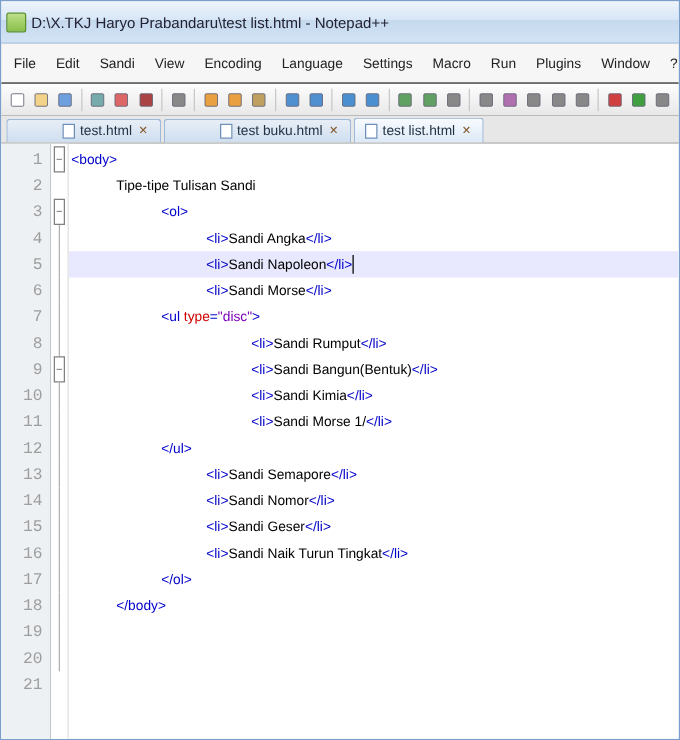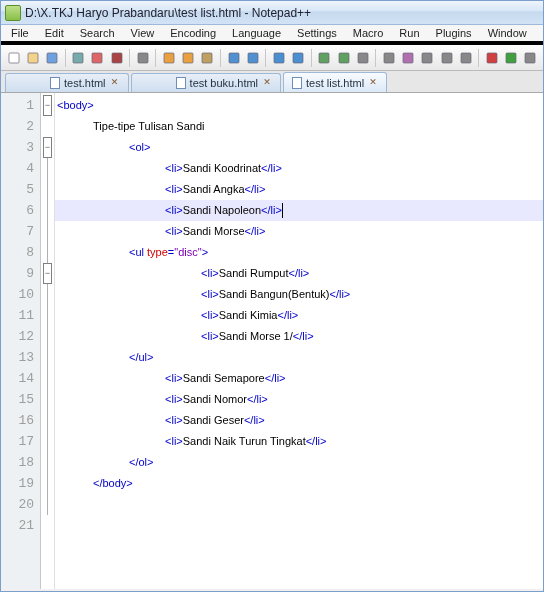--- a/index.html
+++ b/index.html
@@ -1,20 +1,20 @@
 <!DOCTYPE html>
 <html><head>
 <meta charset="utf-8">
 <style>
 *{margin:0;padding:0;box-sizing:border-box;font-family:Tahoma,Arial,sans-serif;font-size:11px;}
 body{background:#f0f0f0;width:544px;height:592px;overflow:hidden;border:1px solid #7a9fcc;}
-.title-bar{height:24px;background:linear-gradient(#eef4fb,#d7e6f7 45%,#c5d9ee 46%,#d3e3f5);border-bottom:1px solid #9db9d9;display:flex;align-items:center;padding:0 4px;}
+.title-bar{height:34px;background:linear-gradient(#eef4fb,#d7e6f7 45%,#c5d9ee 46%,#d3e3f5);border-bottom:1px solid #9db9d9;display:flex;align-items:center;padding:0 4px;}
 .title-bar .icon{width:16px;height:16px;margin-right:4px;background:linear-gradient(#bde08a,#8abf4a);border:1px solid #5b8f2a;border-radius:2px;}
 .title-bar .txt{font-size:12px;color:#223;}
-.menu-bar{height:20px;background:#f6f6f6;border-bottom:4px solid #000000;display:flex;align-items:center;padding:0 2px;}
+.menu-bar{height:32px;background:#f6f6f6;border-bottom:1px solid #000000;display:flex;align-items:center;padding:0 2px;}
 .menu-bar div{padding:2px 8px;color:#222;cursor:default;}
 .toolbar{height:26px;background:linear-gradient(#fdfdfd,#e8e8e8);border-bottom:1px solid #bbb;display:flex;align-items:center;padding:0 4px;gap:2px;}
 .tb{width:18px;height:18px;display:flex;align-items:center;justify-content:center;border:1px solid transparent;border-radius:2px;}
 .tb svg{width:14px;height:14px;}
 .sep{width:1px;height:18px;background:#c8c8c8;margin:0 2px;}
 .tab-bar{height:22px;background:#e7e7e7;border-bottom:1px solid #a8a8a8;display:flex;align-items:flex-end;padding:0 4px;gap:0;}
 .tab{height:20px;background:linear-gradient(#f8fbff,#dce9f7);border:1px solid #9cb9da;border-bottom:none;border-radius:3px 3px 0 0;padding:0 8px;display:flex;align-items:center;gap:4px;margin-right:2px;color:#234;}
 .tab.inactive{background:linear-gradient(#e8eef6,#cedef0);height:19px;padding-left:44px;}
 .tab .doc-ico{width:10px;height:12px;background:#fff;border:1px solid #6d8fb6;position:relative;}
 .tab .x{width:10px;height:10px;font-size:9px;line-height:9px;color:#86592b;text-align:center;}
@@ -38,21 +38,21 @@
 <body>
 
 <div class="title-bar">
   <div class="icon"></div>
   <div class="txt">D:\X.TKJ Haryo Prabandaru\test list.html - Notepad++</div>
 </div>
 
 <div class="menu-bar" id="menu-bar">
     <div>File</div>
     <div>Edit</div>
-    <div>Search</div>
+    <div>Sandi</div>
     <div>View</div>
     <div>Encoding</div>
     <div>Language</div>
     <div>Settings</div>
     <div>Macro</div>
     <div>Run</div>
     <div>Plugins</div>
     <div>Window</div>
     <div>?</div>
   </div>
@@ -293,21 +293,20 @@
       </div>
       <div>
         <div class="fline"></div>
       </div>
       <div></div>
     </div>
   <div class="code" id="code">
       <div class="line"><span class="t">&lt;body&gt;</span></div>
       <div class="line">    <span class="x">Tipe-tipe Tulisan Sandi</span></div>
       <div class="line">        <span class="t">&lt;ol&gt;</span></div>
-      <div class="line">            <span class="t">&lt;li&gt;</span><span class="x">Sandi Koodrinat</span><span class="t">&lt;/li&gt;</span></div>
       <div class="line">            <span class="t">&lt;li&gt;</span><span class="x">Sandi Angka</span><span class="t">&lt;/li&gt;</span></div>
       <div class="line hl">            <span class="t">&lt;li&gt;</span><span class="x">Sandi Napoleon</span><span class="t">&lt;/li&gt;</span><span class="cursor"></span></div>
       <div class="line">            <span class="t">&lt;li&gt;</span><span class="x">Sandi Morse</span><span class="t">&lt;/li&gt;</span></div>
       <div class="line">        <span class="t">&lt;ul </span><span class="a">type</span><span class="t">=</span><span class="v">"disc"</span><span class="t">&gt;</span></div>
       <div class="line">                <span class="t">&lt;li&gt;</span><span class="x">Sandi Rumput</span><span class="t">&lt;/li&gt;</span></div>
       <div class="line">                <span class="t">&lt;li&gt;</span><span class="x">Sandi Bangun(Bentuk)</span><span class="t">&lt;/li&gt;</span></div>
       <div class="line">                <span class="t">&lt;li&gt;</span><span class="x">Sandi Kimia</span><span class="t">&lt;/li&gt;</span></div>
       <div class="line">                <span class="t">&lt;li&gt;</span><span class="x">Sandi Morse 1/</span><span class="t">&lt;/li&gt;</span></div>
       <div class="line">        <span class="t">&lt;/ul&gt;</span></div>
       <div class="line">            <span class="t">&lt;li&gt;</span><span class="x">Sandi Semapore</span><span class="t">&lt;/li&gt;</span></div>

